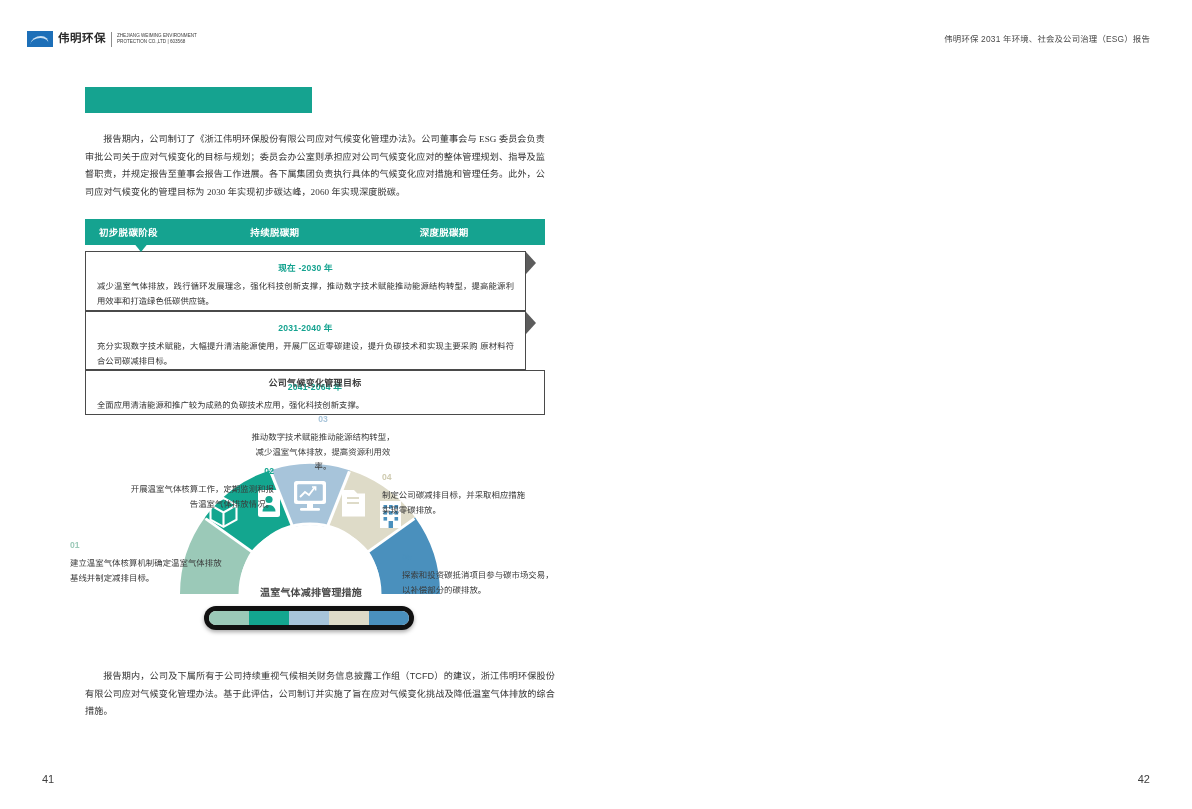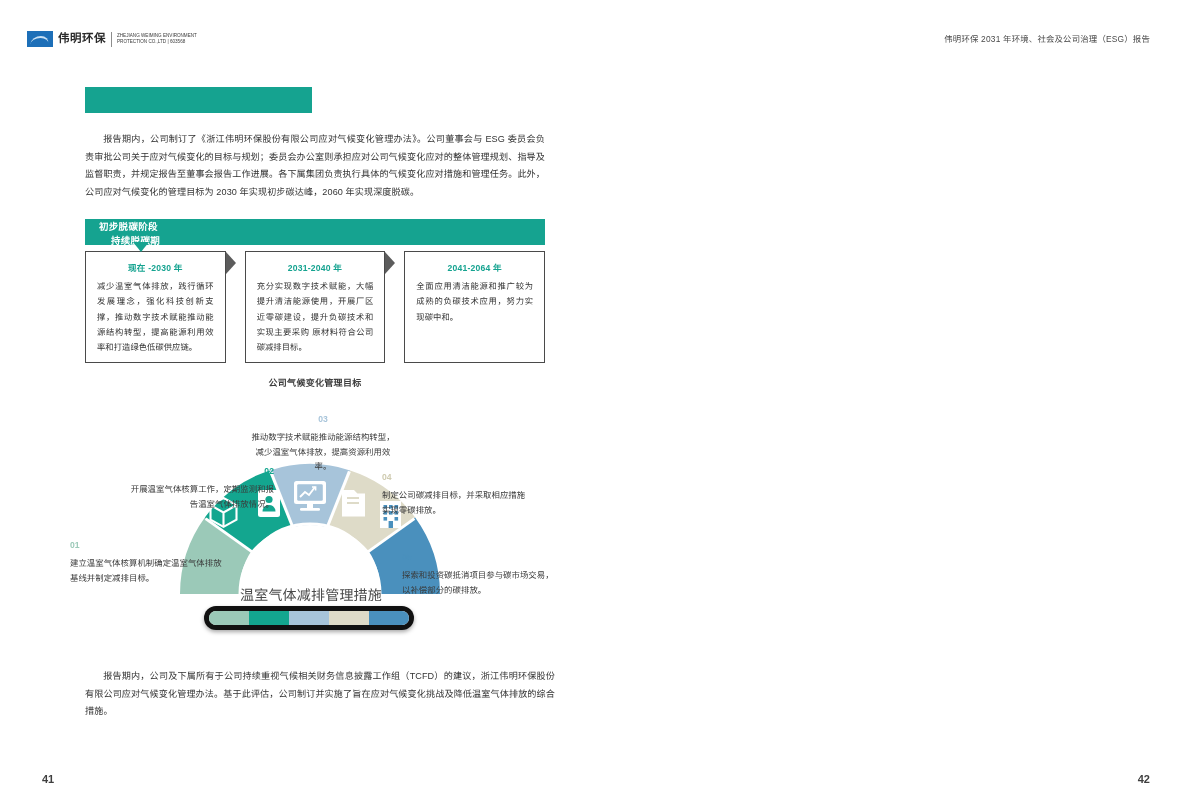--- a/index.html
+++ b/index.html
@@ -50,21 +50,21 @@
     font-size: 8.4px; color: #4a4a4a; letter-spacing: .2px;
     filter: blur(.3px);
     white-space: nowrap;
   }
   
   .page { position: absolute; top: 0; height: 809px; }
   .page-left  { left: 0;   width: 596px; }
   .page-right { left: 596px; width: 596px; }
   .folio {
     position: absolute; bottom: 24px;
-    font-size: 11px; font-weight: 700; color: #3f3f3f;
+    font-size: 11px; font-weight: 400; color: #3f3f3f;
   }
   .folio-left  { left: 42px; }
   .folio-right { right: 42px; }
 
   
   .sec-bar {
     position: absolute; height: 26px;
     background: #15a390;
   }
   .sec-bar-l { left: 85px; top: 87px;  width: 227px; }
@@ -73,45 +73,45 @@
   
   .body-p {
     position: absolute;
     font-size: 9.1px; line-height: 1.95;
     color: #333;
     text-align: justify;
     text-indent: 2em;
     letter-spacing: .1px;
     filter: blur(.32px);
   }
-  .body-p-1 { left: 85px; top: 131px; width: 460px; }
+  .body-p-1 { left: 85px; top: 131px; width: 460px; font-family: Liberation Serif, serif; }
   .body-p-2 { left: 85px; top: 668px; width: 470px; }
 
   
   .tl-bar {
     position: absolute; left: 85px; top: 219px;
     width: 460px; height: 26px;
     background: #15a390;
     display: flex;
-    flex-direction: column;
   }
   .tl-bar .tl-seg {
     flex: 1 1 0; display: flex; align-items: center;
     padding-left: 14px;
     font-size: 9.5px; font-weight: 700; color: #ffffff;
     letter-spacing: .3px;
     filter: blur(.2px);
   }
   .tl-bar .tl-seg:nth-child(2) { padding-left: 26px; }
   .tl-bar .tl-seg:nth-child(3) { padding-left: 44px; }
 
   .tl-cards {
     position: absolute; left: 85px; top: 251px;
-    width: 460px; height: 112px;
+    width: 460px; height: 136px;
     display: flex;
+    flex-direction: column;
   }
   .tl-card {
     position: relative;
     flex: 1 1 0;
     border: 1px solid #4a4a4a;
     background: #fff;
     padding: 9px 11px 0 11px;
     margin-right: 19px;
   }
   .tl-card:last-child { margin-right: 0; }
@@ -178,22 +178,23 @@
   .lab-01 { left: 8px;   top: 140px; width: 152px; text-align: left; }
   .lab-02 { left: 64px;  top: 66px;  width: 148px; text-align: right; }
   .lab-03 { left: 186px; top: 14px;  width: 150px; text-align: center; }
   .lab-04 { left: 320px; top: 72px;  width: 150px; text-align: left; }
   .lab-05 { left: 340px; top: 152px; width: 152px; text-align: left; }
   .lab-01 .num, .lab-05 .num, .lab-04 .num { margin-left: 0; }
   .lab-02 .num { margin-right: 0; }
   .donut-center {
     position: absolute; left: 176px; top: 186px;
     width: 146px; text-align: center;
-    font-size: 14px; color: #4a4a4a; letter-spacing: .2px;
-    filter: blur(.3px);
+    font-size: 10px; color: #4a4a4a; letter-spacing: .2px;
+    filter: blur(.3px);
+    font-weight: bold;
   }
   
   .pill {
     position: absolute; left: 142px; top: 208px;
     width: 210px; height: 24px;
     background: #111;
     border-radius: 12px;
     padding: 5px;
     box-shadow: 0 2px 4px rgba(0,0,0,.35);
   }
@@ -241,21 +242,21 @@
         <div class="tl-txt">减少温室气体排放，践行循环发展理念，强化科技创新支撑，推动数字技术赋能推动能源结构转型，提高能源利用效率和打造绿色低碳供应链。</div>
         <span class="tl-arrow"></span>
       </div>
       <div class="tl-card">
         <div class="tl-year">2031-2040 年</div>
         <div class="tl-txt">充分实现数字技术赋能，大幅提升清洁能源使用，开展厂区近零碳建设，提升负碳技术和实现主要采购 原材料符合公司碳减排目标。</div>
         <span class="tl-arrow"></span>
       </div>
       <div class="tl-card">
         <div class="tl-year">2041-2064 年</div>
-        <div class="tl-txt">全面应用清洁能源和推广较为成熟的负碳技术应用，努力实现碳中和。</div>
+        <div class="tl-txt">全面应用清洁能源和推广较为成熟的负碳技术应用，强化科技创新支撑。</div>
       </div>
     </div>
 
     <div class="tl-caption">公司气候变化管理目标</div>
 
     <div class="info-wrap">
       <svg class="info-svg" width="496" height="252" viewBox="0 0 496 252">
 
         <g>
 

